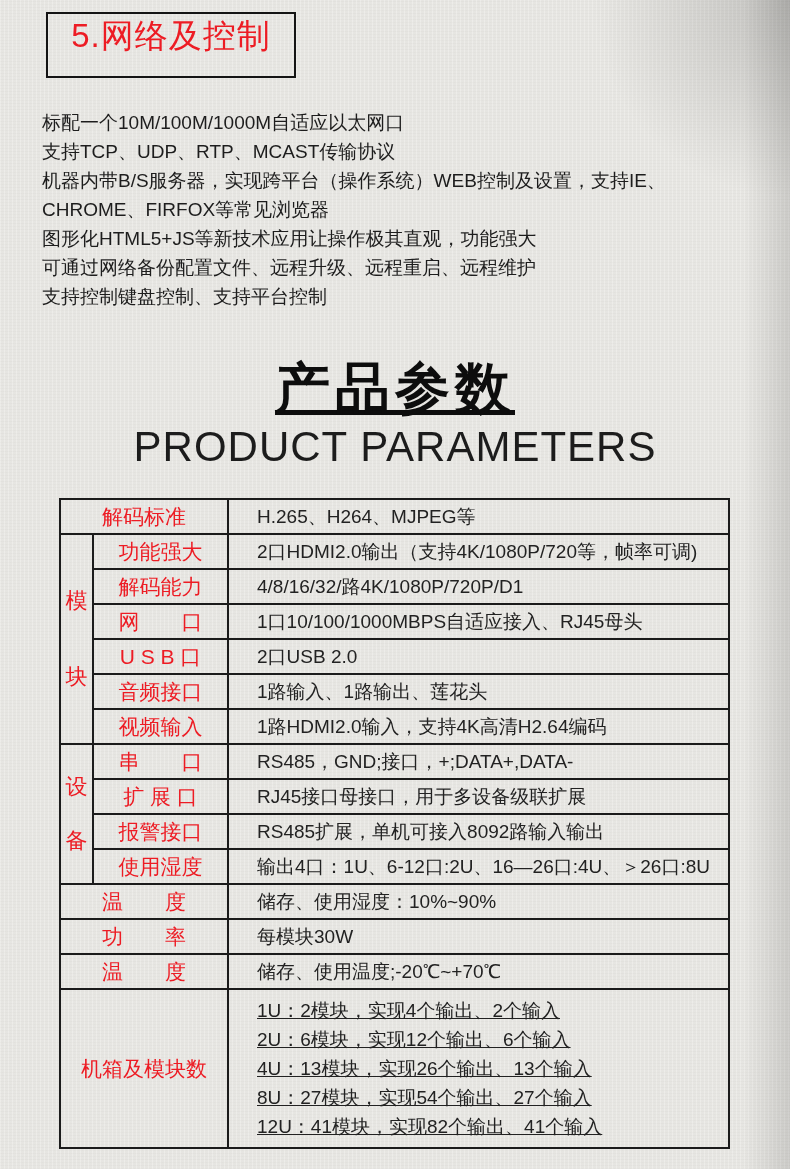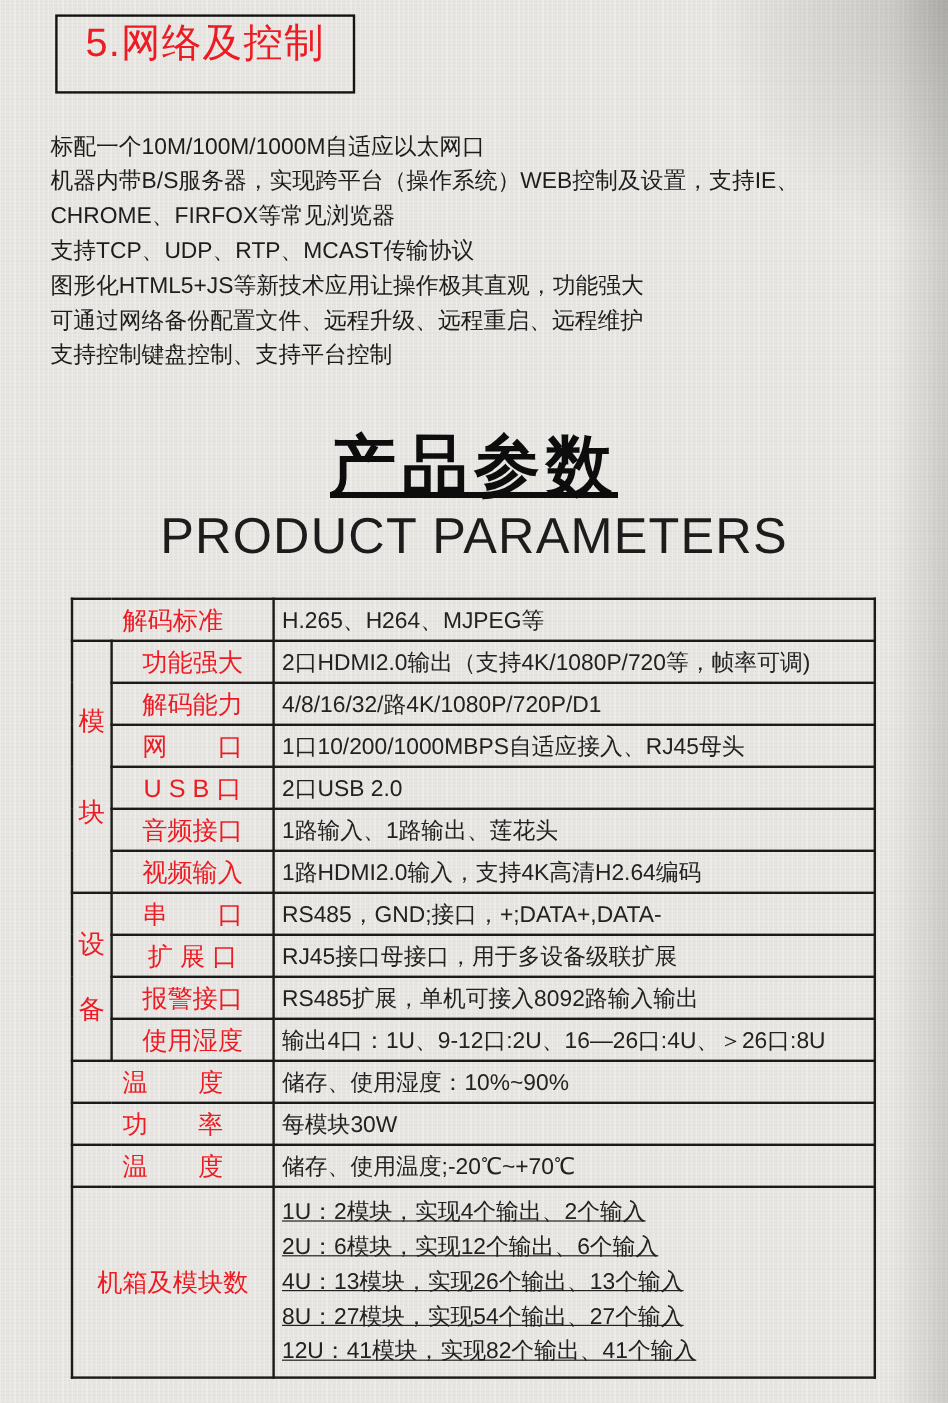--- a/index.html
+++ b/index.html
@@ -60,21 +60,21 @@
   .spec-table tr { height:35px; }
   .spec-table tr.tall { height:158px; }
 
   td.label-cell {
     text-align:center;
     color:#ed1c24;
     font-size:21px;
     white-space:nowrap;
   }
   td.value-cell {
-    padding-left:6px;
+    padding-left:28px;
     font-size:19px;
     color:#222222;
   }
   td.group-cell { vertical-align:middle; }
   .vstack {
     display:flex; flex-direction:column;
     align-items:center; justify-content:space-evenly;
     color:#ed1c24; font-size:22px;
   }
   .vstack.tall-stack { height:200px; }
@@ -85,22 +85,22 @@
 </style>
 </head>
 <body>
 
 <div class="header-box">
   <span class="hdr-text">5.网络及控制</span>
 </div>
 
 <div class="features">
   <span class="feature-item">标配一个10M/100M/1000M自适应以太网口</span>
+  <span class="feature-item">支持TCP、UDP、RTP、MCAST传输协议</span>
   <span class="feature-item">机器内带B/S服务器，实现跨平台（操作系统）WEB控制及设置，支持IE、CHROME、FIRFOX等常见浏览器</span>
-  <span class="feature-item">支持TCP、UDP、RTP、MCAST传输协议</span>
   <span class="feature-item">图形化HTML5+JS等新技术应用让操作极其直观，功能强大</span>
   <span class="feature-item">可通过网络备份配置文件、远程升级、远程重启、远程维护</span>
   <span class="feature-item">支持控制键盘控制、支持平台控制</span>
 </div>
 
 <div class="title-cn">产品参数</div>
 <div class="title-en">PRODUCT PARAMETERS</div>
 
 <table class="spec-table">
   <colgroup>
@@ -122,21 +122,21 @@
       </td>
       <td class="label-cell">功能强大</td>
       <td class="value-cell">2口HDMI2.0输出（支持4K/1080P/720等，帧率可调)</td>
     </tr>
     <tr>
       <td class="label-cell">解码能力</td>
       <td class="value-cell">4/8/16/32/路4K/1080P/720P/D1</td>
     </tr>
     <tr>
       <td class="label-cell">网　　口</td>
-      <td class="value-cell">1口10/200/1000MBPS自适应接入、RJ45母头</td>
+      <td class="value-cell">1口10/100/1000MBPS自适应接入、RJ45母头</td>
     </tr>
     <tr>
       <td class="label-cell">U S B 口</td>
       <td class="value-cell">2口USB 2.0</td>
     </tr>
     <tr>
       <td class="label-cell">音频接口</td>
       <td class="value-cell">1路输入、1路输出、莲花头</td>
     </tr>
     <tr>
@@ -156,21 +156,21 @@
     <tr>
       <td class="label-cell">扩 展 口</td>
       <td class="value-cell">RJ45接口母接口，用于多设备级联扩展</td>
     </tr>
     <tr>
       <td class="label-cell">报警接口</td>
       <td class="value-cell">RS485扩展，单机可接入8092路输入输出</td>
     </tr>
     <tr>
       <td class="label-cell">使用湿度</td>
-      <td class="value-cell">输出4口：1U、9-12口:2U、16—26口:4U、＞26口:8U</td>
+      <td class="value-cell">输出4口：1U、6-12口:2U、16—26口:4U、＞26口:8U</td>
     </tr>
     <tr>
       <td class="label-cell" colspan="2">温　　度</td>
       <td class="value-cell">储存、使用湿度：10%~90%</td>
     </tr>
     <tr>
       <td class="label-cell" colspan="2">功　　率</td>
       <td class="value-cell">每模块30W</td>
     </tr>
     <tr>

